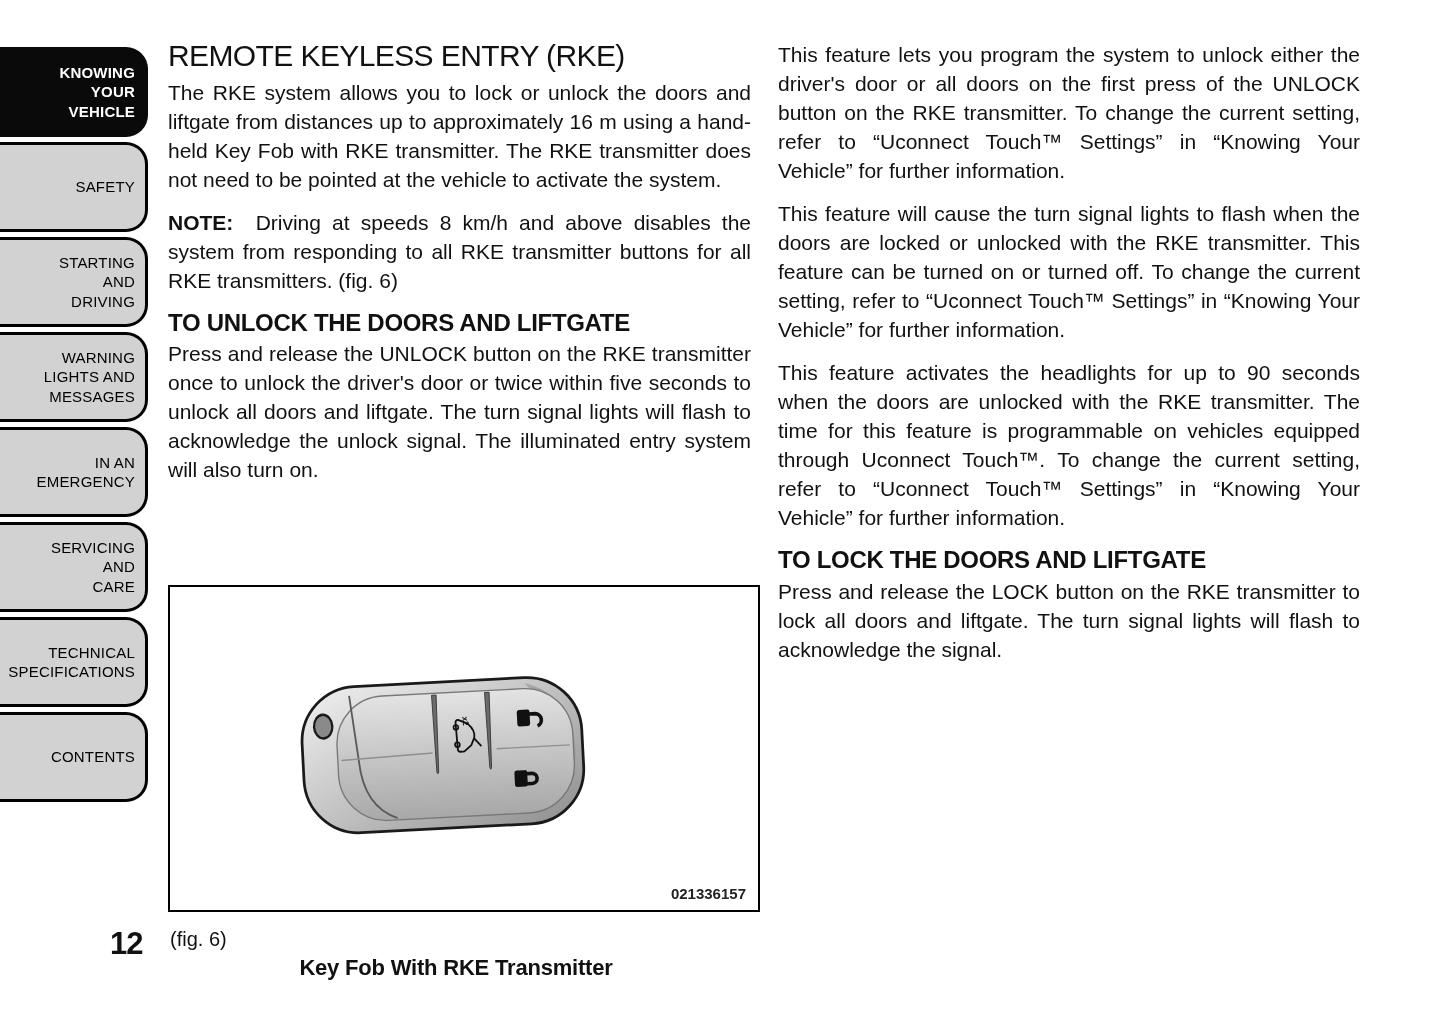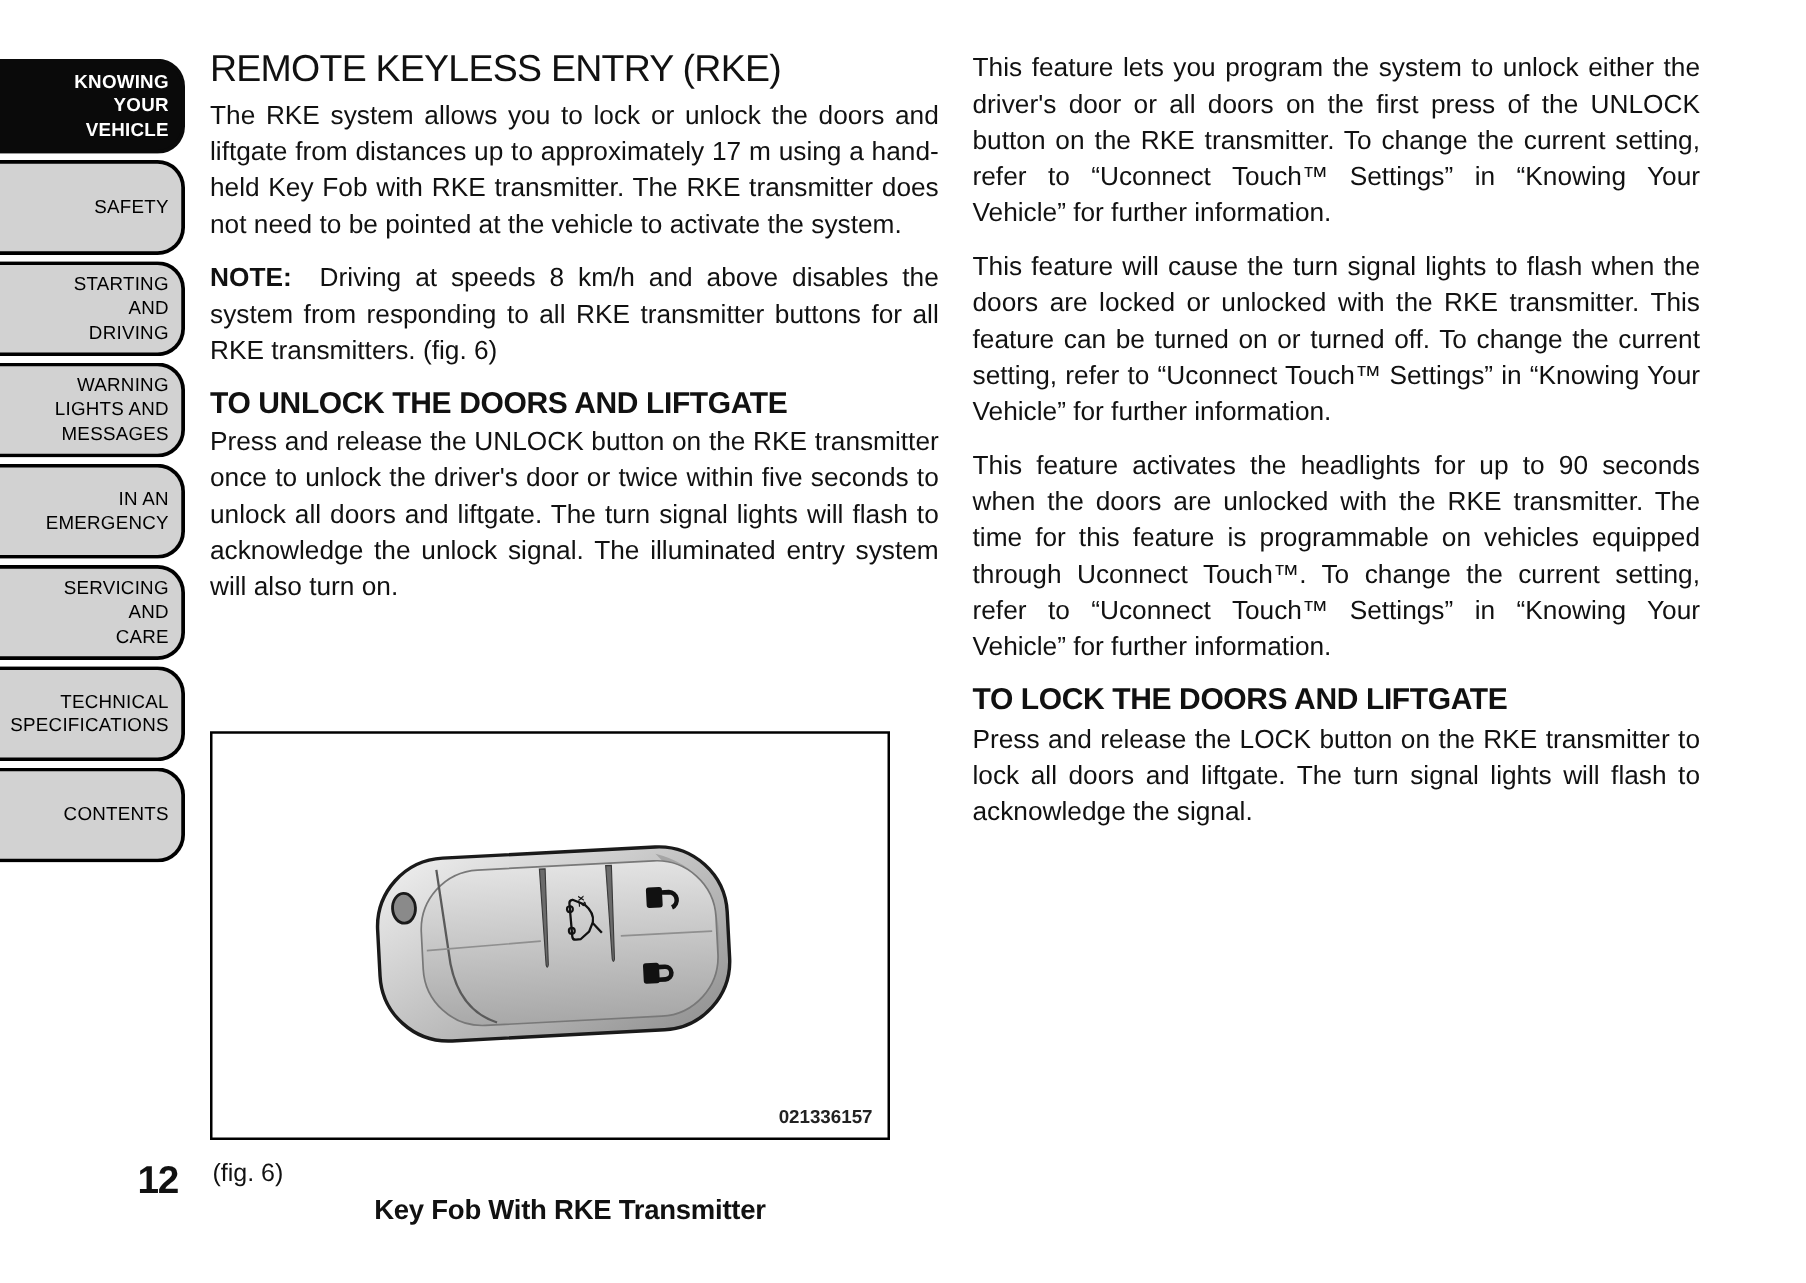--- a/index.html
+++ b/index.html
@@ -3,21 +3,21 @@
 <meta charset="utf-8">
 <style>
   html,body{margin:0;padding:0;}
   body{
     width:1445px;height:1026px;position:relative;background:#ffffff;
     font-family:"Liberation Sans", sans-serif;color:#111;overflow:hidden;
   }
   
   .sidebar{position:absolute;left:0;top:47px;width:148px;display:flex;flex-direction:column;gap:5px;}
   .tab{
-    height:76px;box-sizing:border-box;background:#d2d2d2;
+    height:90px;box-sizing:border-box;background:#d2d2d2;
     border:3px solid #000;border-left:none;border-radius:0 22px 22px 0;
     display:flex;align-items:center;justify-content:flex-end;
     text-align:right;padding-right:10px;cursor:pointer;
   }
   .tab-label{font-size:15px;line-height:1.3;letter-spacing:.2px;color:#000000;}
   .tab-line{display:block;}
   .tab.active{background:#0a0a0a;border-color:#0a0a0a;}
   .tab.active .tab-label{color:#fff;font-weight:700;}
   .page-num{position:absolute;left:110px;top:926px;font-size:31px;font-weight:700;letter-spacing:-1px;}
   
@@ -25,21 +25,21 @@
   .col-left{left:168px;top:40px;}
   .col-right{left:778px;top:40px;width:582px;}
   h1{font-size:30px;font-weight:400;letter-spacing:-.6px;margin:0 0 6px 0;line-height:1.05;}
   h2{font-size:24px;font-weight:700;letter-spacing:-.3px;margin:14px 0 2px 0;line-height:1.2;}
   h2.sub{font-size:23px;}
   p{font-size:21px;line-height:29px;margin:0 0 0 0;text-align:justify;}
   p + p, p.spaced{margin-top:14px;}
   .note-label{font-weight:700;}
   
   .figure-box{
-    position:absolute;left:168px;top:585px;width:544px;height:327px;
+    position:absolute;left:168px;top:585px;width:592px;height:327px;
     border:2px solid #000;box-sizing:border-box;background:#fff;
   }
   .fob-svg{position:absolute;left:122px;top:82px;}
   .img-code{position:absolute;right:12px;bottom:8px;font-size:15px;font-weight:700;color:#222;}
   .fig-label{position:absolute;left:170px;top:928px;font-size:20px;}
   .fig-caption{
     position:absolute;left:168px;top:955px;width:576px;text-align:center;
     font-size:22px;font-weight:700;letter-spacing:-.2px;
   }
 </style>
@@ -96,21 +96,21 @@
     <span class="tab-label">
       <span class="tab-line">CONTENTS</span>
     </span>
   </div>
 </nav>
 
 <div class="page-num">12</div>
 
 <section class="col col-left">
   <h1>REMOTE KEYLESS ENTRY (RKE)</h1>
-  <p>The RKE system allows you to lock or unlock the doors and liftgate from distances up to approximately 17 m using a hand-held Key Fob with RKE transmitter. The RKE transmitter does not need to be pointed at the vehicle to activate the system.</p>
+  <p>The RKE system allows you to lock or unlock the doors and liftgate from distances up to approximately 16 m using a hand-held Key Fob with RKE transmitter. The RKE transmitter does not need to be pointed at the vehicle to activate the system.</p>
   <p class="spaced"><span class="note-label">NOTE:</span>&nbsp; <span>Driving at speeds 8 km/h and above disables the system from responding to all RKE transmitter buttons for all RKE transmitters. (fig. 6)</span></p>
   <h2>TO UNLOCK THE DOORS AND LIFTGATE</h2>
   <p>Press and release the UNLOCK button on the RKE transmitter once to unlock the driver's door or twice within five seconds to unlock all doors and liftgate. The turn signal lights will flash to acknowledge the unlock signal. The illuminated entry system will also turn on.</p>
 </section>
 
 <div class="figure-box">
   <svg class="fob-svg" width="302" height="176" viewBox="0 0 330 192">
     <defs>
       <linearGradient id="g1" x1="0" y1="0" x2="1" y2="1">
         <stop offset="0" stop-color="#f1f1f1"></stop>

